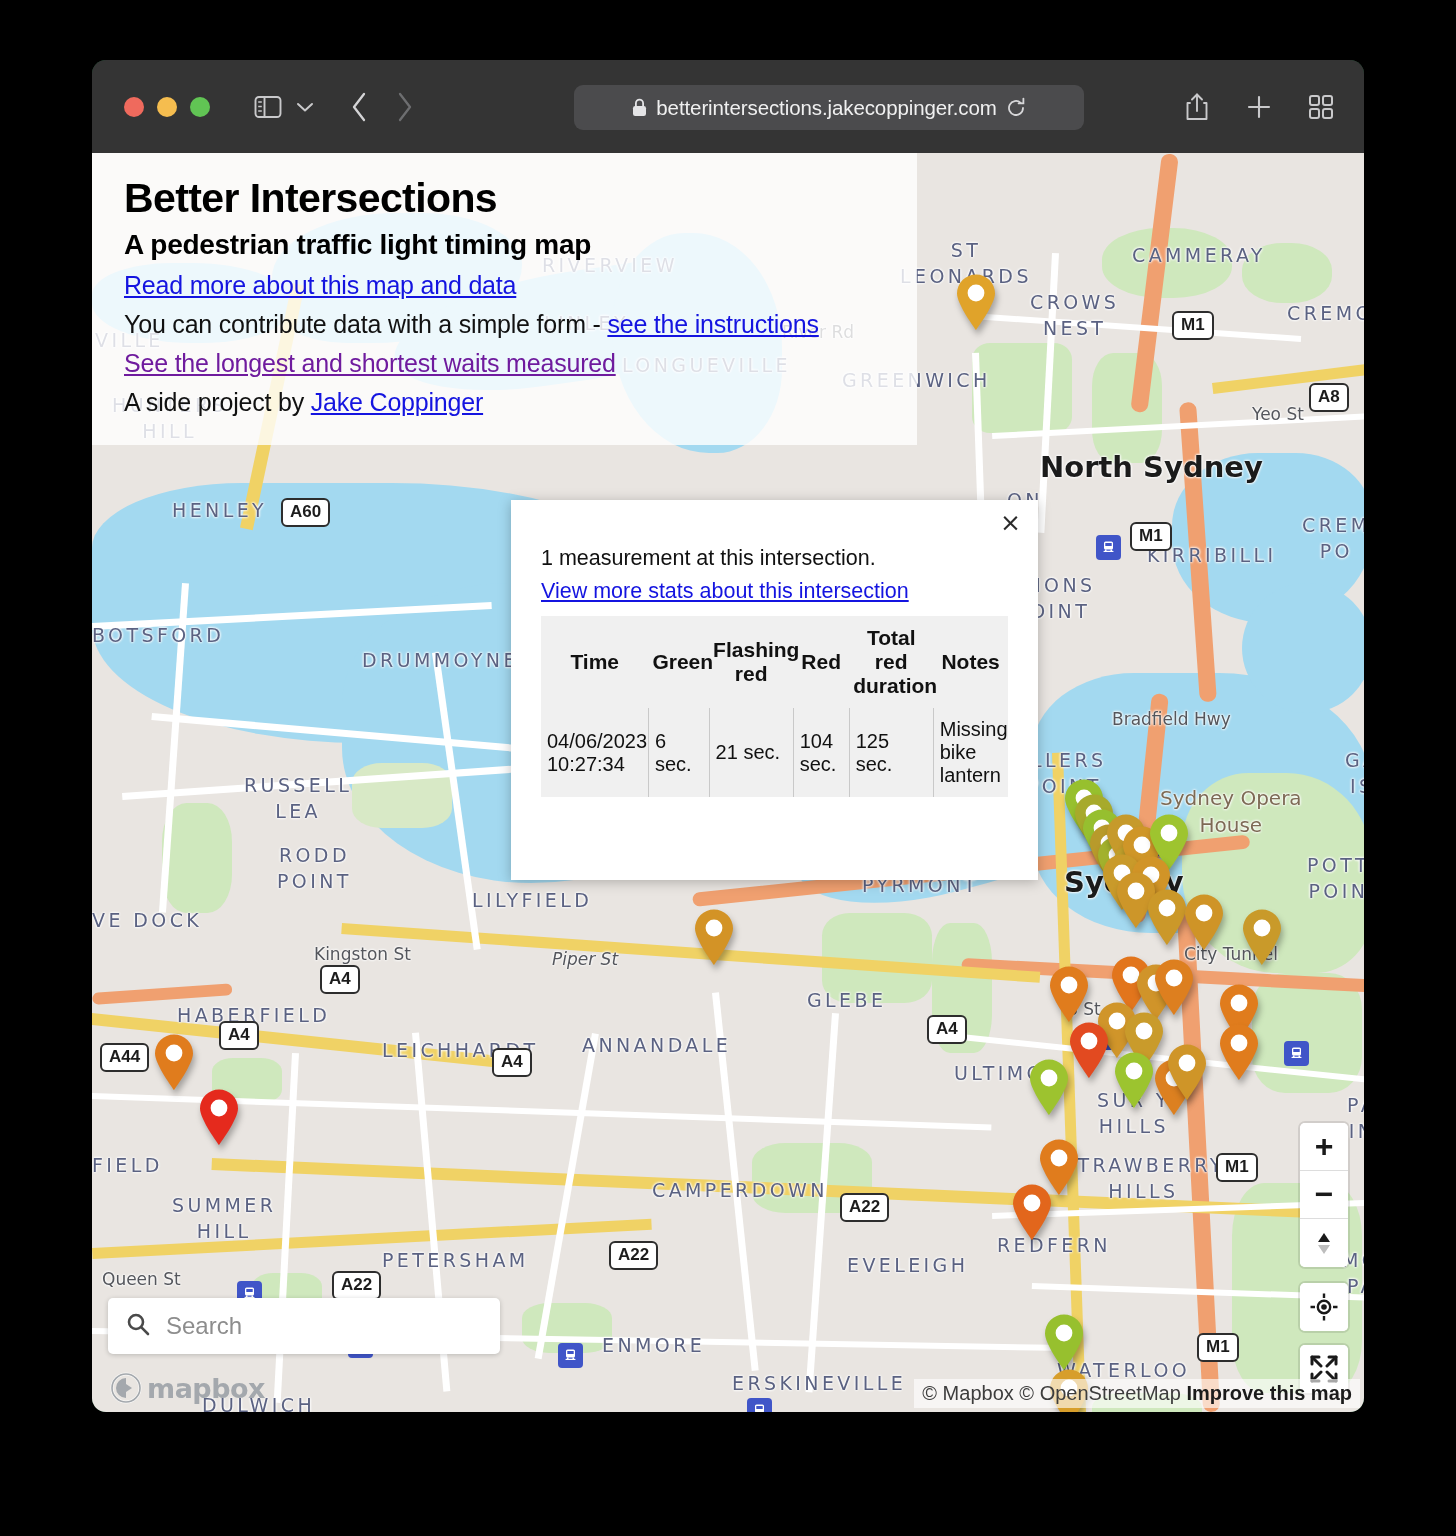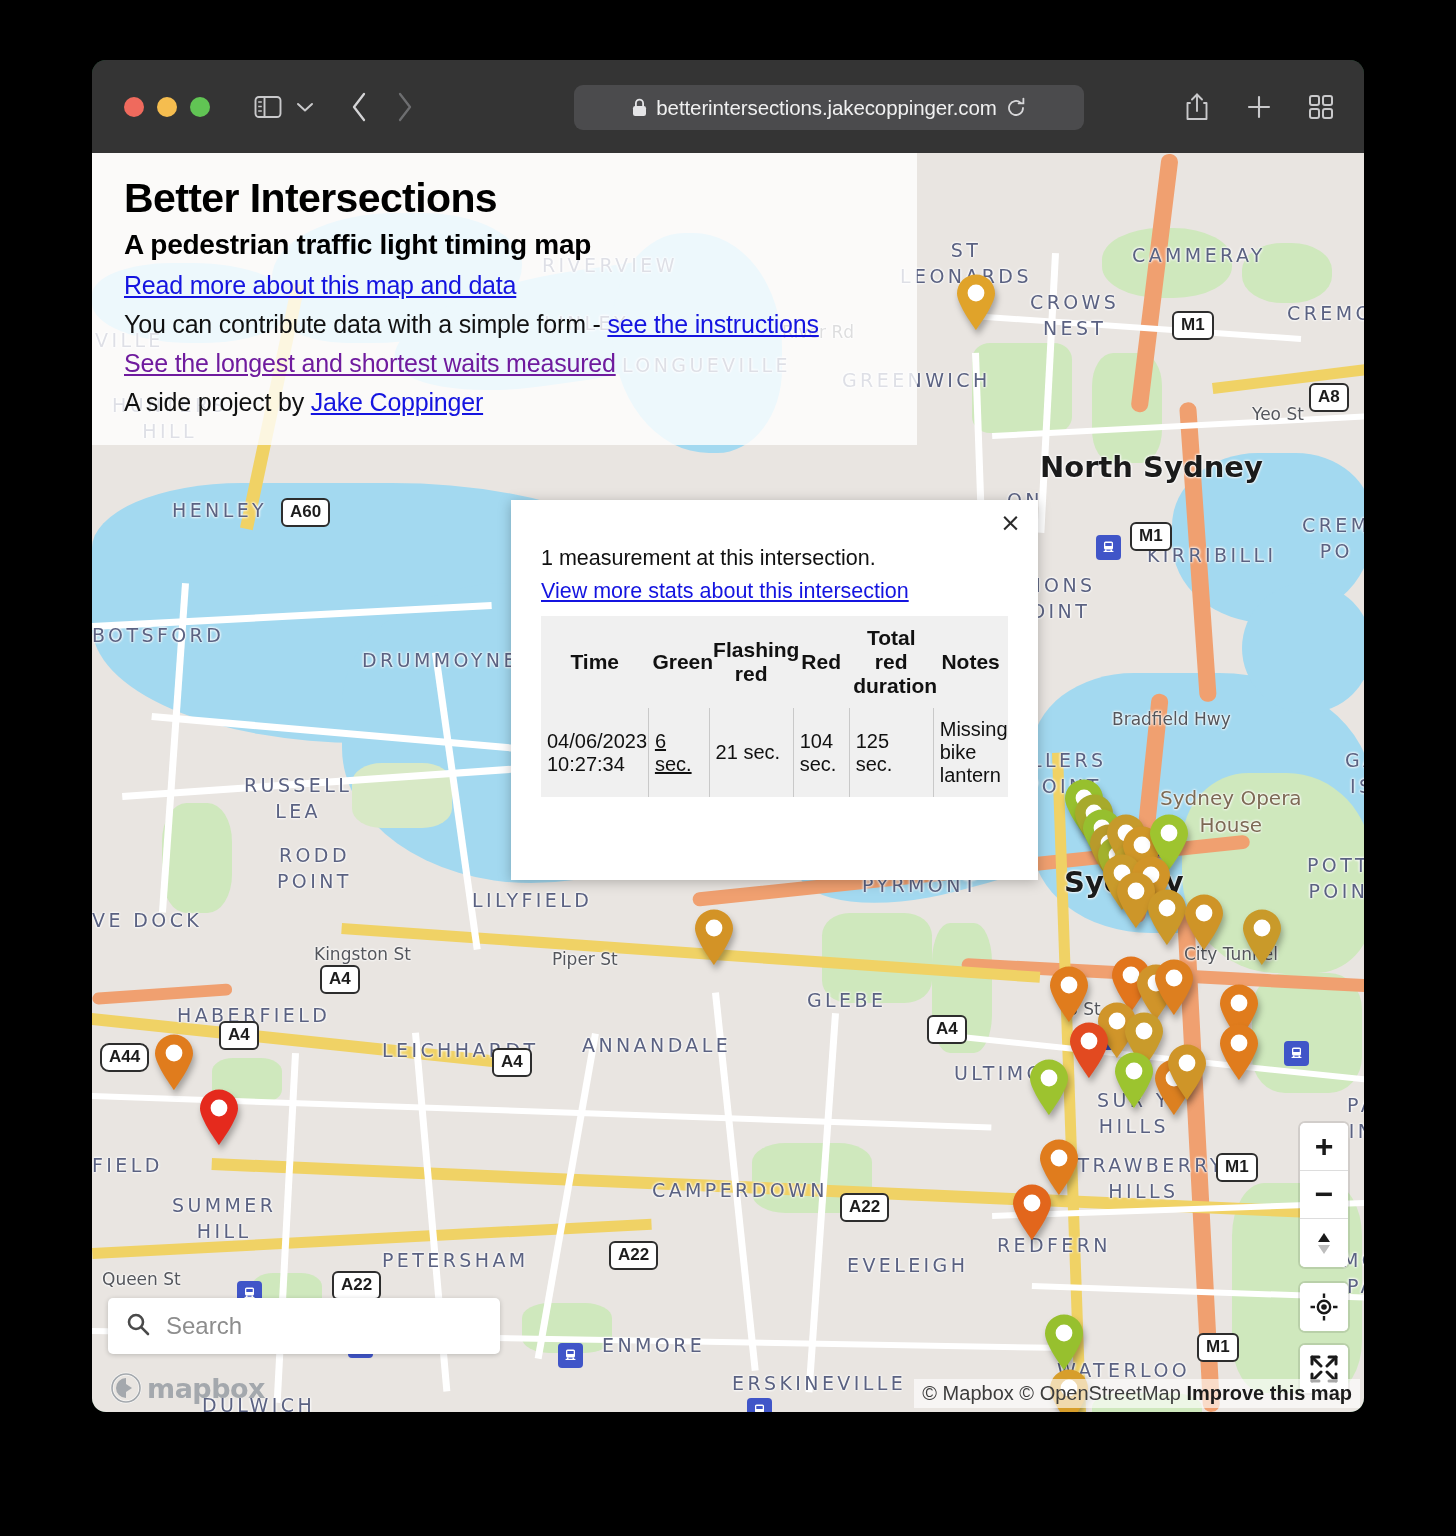--- a/index.html
+++ b/index.html
@@ -176,21 +176,21 @@
     text-align: center; vertical-align: middle;
     padding: 10px 4px;
   }
   #popup td {
     font-size: 20px; color: #111;
     padding: 10px 6px;
     vertical-align: middle;
     border-left: 1px solid #c9c9c9;
   }
   #popup td:first-child { border-left: 0; }
-  .c-green { color: #4b8a5b; text-decoration: underline; }
+  .c-green { color: #4b8a5b; }
   .c-flash { color: #f3b1ad; }
   .c-red   { color: #ef3f31; }
 
   
   .ctrl-group {
     position: absolute;
     background: #fff;
     border-radius: 5px;
     box-shadow: 0 0 0 2px rgba(0,0,0,.10);
     overflow: hidden;
@@ -438,21 +438,21 @@
 POINT</div>
         <div class="maplabel" style="left: 0px; top: 755px;">VE DOCK</div>
         <div class="maplabel" style="left: 540px; top: 645px;">R Z LE</div>
         <div class="maplabel" style="left: 770px; top: 720px;">PYRMONT</div>
         <div class="maplabel city" style="left: 972px; top: 710px;">Sydney</div>
         <div class="maplabel" style="left: 1215px; top: 700px;">POTT
 POIN</div>
         <div class="maplabel street" style="left: 1092px; top: 790px;">City Tunnel</div>
         <div class="maplabel" style="left: 380px; top: 735px;">LILYFIELD</div>
         <div class="maplabel street" style="left: 222px; top: 790px;">Kingston St</div>
-        <div class="maplabel street" style="left: 460px; top: 795px;">Piper St</div>
+        <div class="maplabel street" style="left: 460px; top: 795px; font-style: italic;">Piper St</div>
         <div class="maplabel" style="left: 715px; top: 835px;">GLEBE</div>
         <div class="maplabel" style="left: 862px; top: 908px;">ULTIMO</div>
         <div class="maplabel" style="left: 85px; top: 850px;">HABERFIELD</div>
         <div class="maplabel" style="left: 290px; top: 885px;">LEICHHARDT</div>
         <div class="maplabel" style="left: 490px; top: 880px;">ANNANDALE</div>
         <div class="maplabel street" style="left: 975px; top: 845px;">S  St</div>
         <div class="maplabel" style="left: 1005px; top: 935px;">SUR Y
 HILLS</div>
         <div class="maplabel" style="left: 1255px; top: 940px;">PA  IN</div>
         <div class="maplabel" style="left: 0px; top: 1000px;">FIELD</div>
@@ -473,21 +473,21 @@
         <div class="maplabel street" style="left: 10px; top: 1115px;">Queen St</div>
       </div>
 
     <div id="map-shields">
         <div class="shield" style="left: 1080px; top: 158px;">M1</div>
         <div class="shield" style="left: 1217px; top: 230px;">A8</div>
         <div class="shield" style="left: 1038px; top: 369px;">M1</div>
         <div class="shield" style="left: 189px; top: 345px;">A60</div>
         <div class="shield" style="left: 228px; top: 812px;">A4</div>
         <div class="shield" style="left: 127px; top: 868px;">A4</div>
-        <div class="shield" style="left: 8px; top: 890px; border-radius: 9px;">A44</div>
+        <div class="shield" style="left: 8px; top: 890px;">A44</div>
         <div class="shield" style="left: 400px; top: 895px;">A4</div>
         <div class="shield" style="left: 835px; top: 862px;">A4</div>
         <div class="shield" style="left: 748px; top: 1040px;">A22</div>
         <div class="shield" style="left: 517px; top: 1088px;">A22</div>
         <div class="shield" style="left: 240px; top: 1118px;">A22</div>
         <div class="shield" style="left: 1124px; top: 1000px;">M1</div>
         <div class="shield" style="left: 1105px; top: 1180px;">M1</div>
       </div>
 
     <div id="map-stations">

